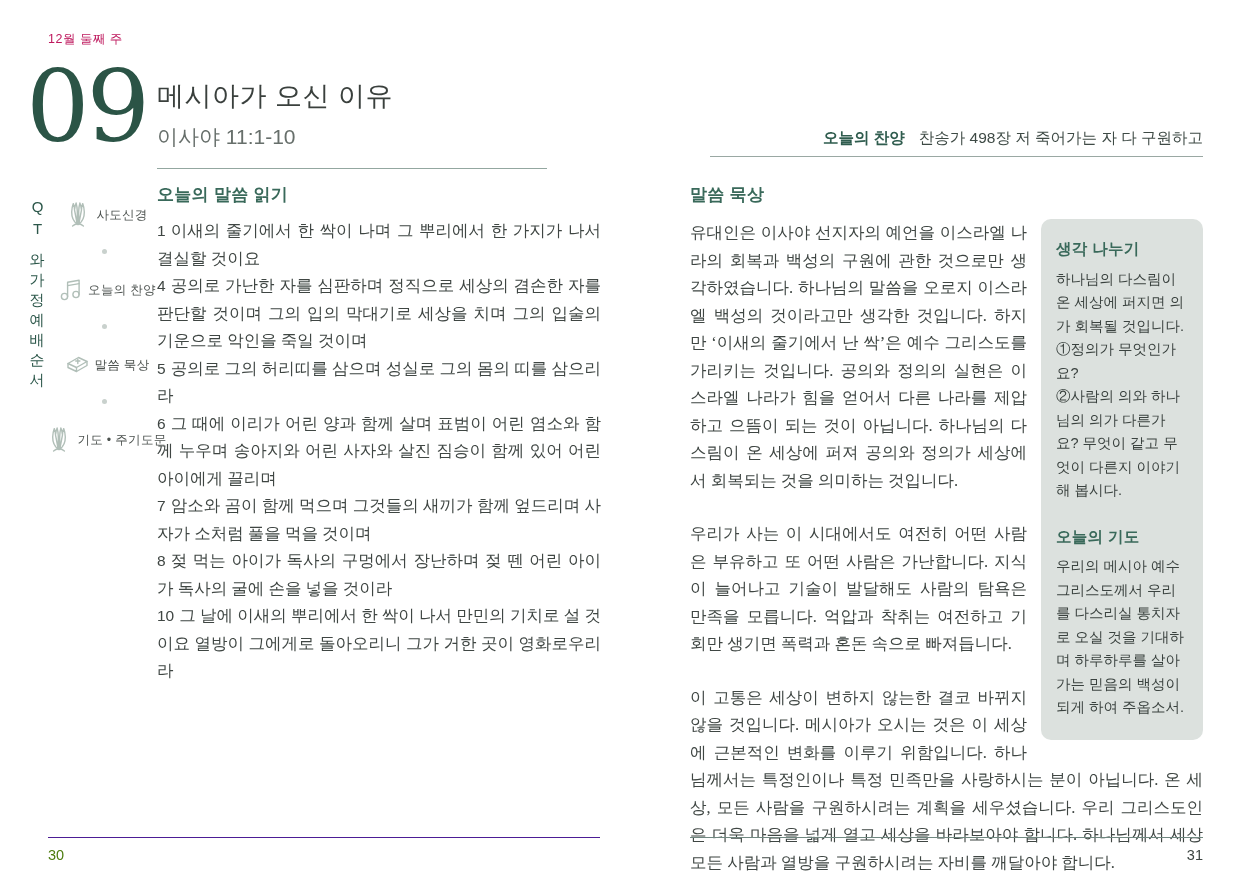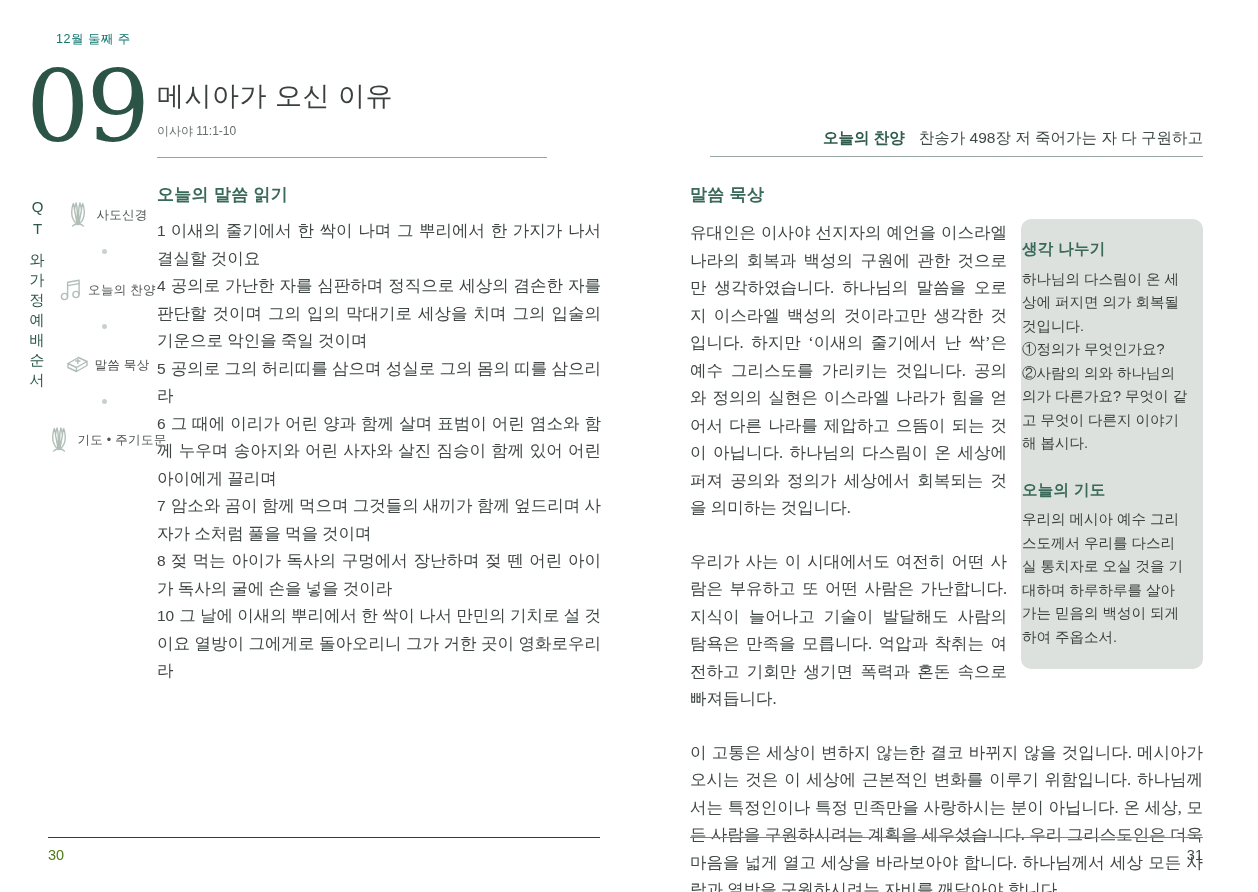--- a/index.html
+++ b/index.html
@@ -8,34 +8,34 @@
     background: #ffffff;
     font-family: "Liberation Sans", sans-serif;
     color: #40464 3;
     overflow: hidden;
     position: relative;
   }
   .spread { position: absolute; inset: 0; background: #ffffff; }
 
   
   .week-label {
-    position: absolute; left: 56px; top: 31px;
-    font-size: 12.5px; color: #0f766e; letter-spacing: 0.5px;
+    position: absolute; left: 48px; top: 31px;
+    font-size: 12.5px; color: #be185d; letter-spacing: 0.5px;
   }
   .day-number {
     position: absolute; left: 26px; top: 52px;
     font-family: "DejaVu Serif", "Liberation Serif", serif;
     font-size: 100px; line-height: 1.1; color: #2b5446;
     letter-spacing: -3px;
   }
   .title-block { position: absolute; left: 157px; top: 78px; width: 390px; }
   .page-title {
     font-size: 27px; font-weight: 500; color: #3a403d; letter-spacing: 0.5px;
   }
-  .scripture-ref { margin-top: 9px; font-size: 12px; color: #676f6b; }
+  .scripture-ref { margin-top: 9px; font-size: 21px; color: #676f6b; }
   .title-rule { margin-top: 17px; border-top: 1px solid #93a7a0; width: 390px; }
 
   .vertical-label {
     position: absolute; left: 27px; top: 198px;
     writing-mode: vertical-rl; text-orientation: upright;
     font-size: 15px; letter-spacing: 5px; color: #2c574a; font-weight: 500;
     height: 360px;
   }
   .vertical-label span { margin-block-end: 14px; }
 
@@ -92,23 +92,23 @@
   }
   .meditation-body { width: 513px; }
   .meditation-body p {
     font-family: "Liberation Serif", "DejaVu Serif", serif;
     font-size: 16.5px; line-height: 27.5px; color: #3f4643;
     text-align: justify; margin-bottom: 26px;
   }
   .meditation-body p:last-child { margin-bottom: 0; }
 
   .sidebox {
-    float: right; width: 182px; margin-left: 14px; margin-bottom: 10px;
+    float: right; width: 162px; margin-left: 14px; margin-bottom: 10px;
     background: #dce1de; border-radius: 10px;
-    padding: 18px 15px 20px 1px;
+    padding: 18px 15px 20px 15px;
     font-size: 14.5px; line-height: 23.5px; color: #3a423f;
   }
   .sidebox h3 {
     font-size: 15.5px; font-weight: 600; color: #39695a; margin-bottom: 7px;
     letter-spacing: 0.3px;
   }
   .sidebox .share-intro { margin-bottom: 0; }
   .sidebox .questions div { }
   .sidebox .prayer-block { margin-top: 22px; }
 

